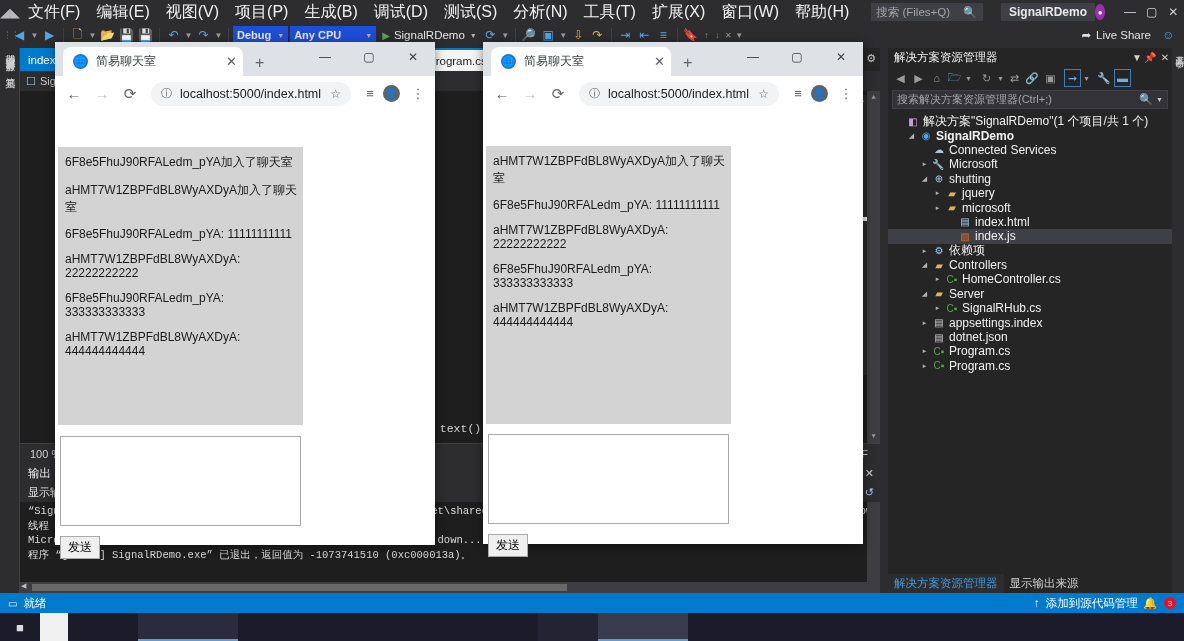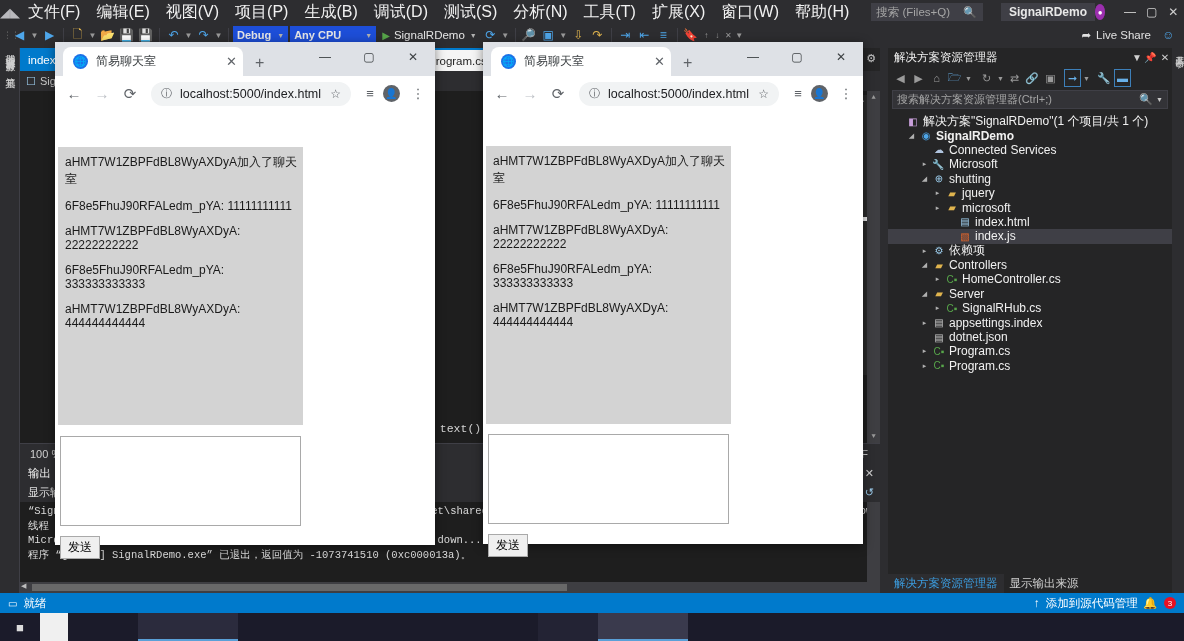--- a/index.html
+++ b/index.html
@@ -596,20 +596,21 @@
       <span class="star">☆</span>
     </div>
     <span class="br-icn">≡</span>
     <span class="br-icn">
         <span class="br-avatar">👤</span>
       </span>
     <span class="br-icn">⋮</span>
   </div>
   <div class="br-page" style="height:434px;">
     <div class="chatbox" id="chat1" style="left:3px; top:36px; width:245px; height:278px;">
+        <p>6F8e5FhuJ90RFALedm_pYA加入了聊天室</p>
         <p>aHMT7W1ZBPFdBL8WyAXDyA加入了聊天室</p>
         <p>6F8e5FhuJ90RFALedm_pYA: 11111111111</p>
         <p>aHMT7W1ZBPFdBL8WyAXDyA: 22222222222</p>
         <p>6F8e5FhuJ90RFALedm_pYA: 333333333333</p>
         <p>aHMT7W1ZBPFdBL8WyAXDyA: 444444444444</p>
       </div>
     <div class="msgbox" style="left:5px; top:325px; width:241px; height:90px;"></div>
     <div class="sendbtn" style="left:5px; top:425px;">发送</div>
   </div>
 </div>

